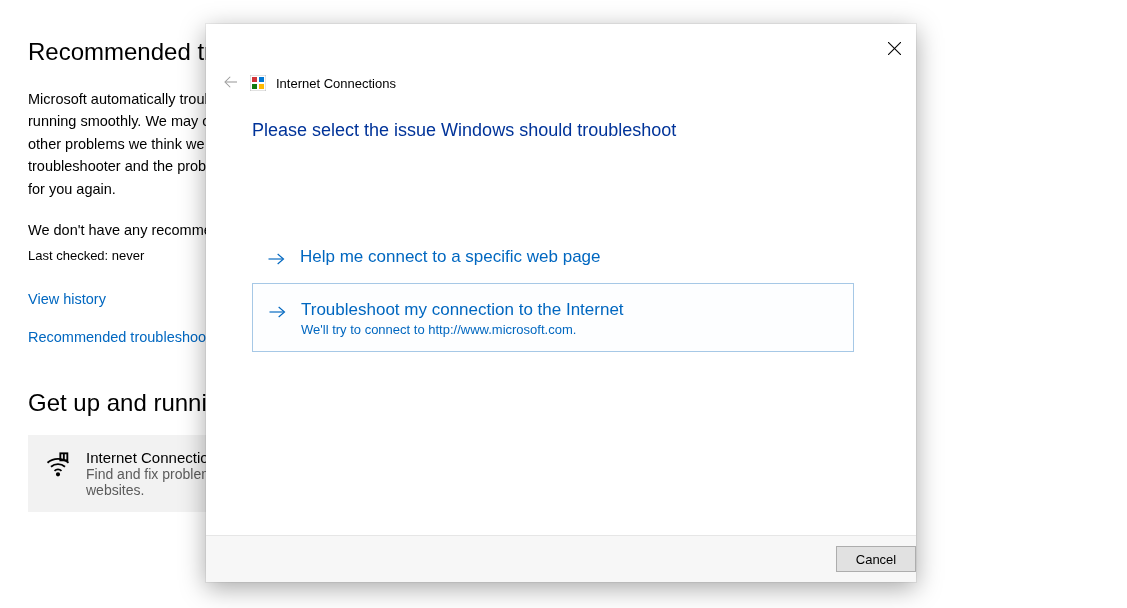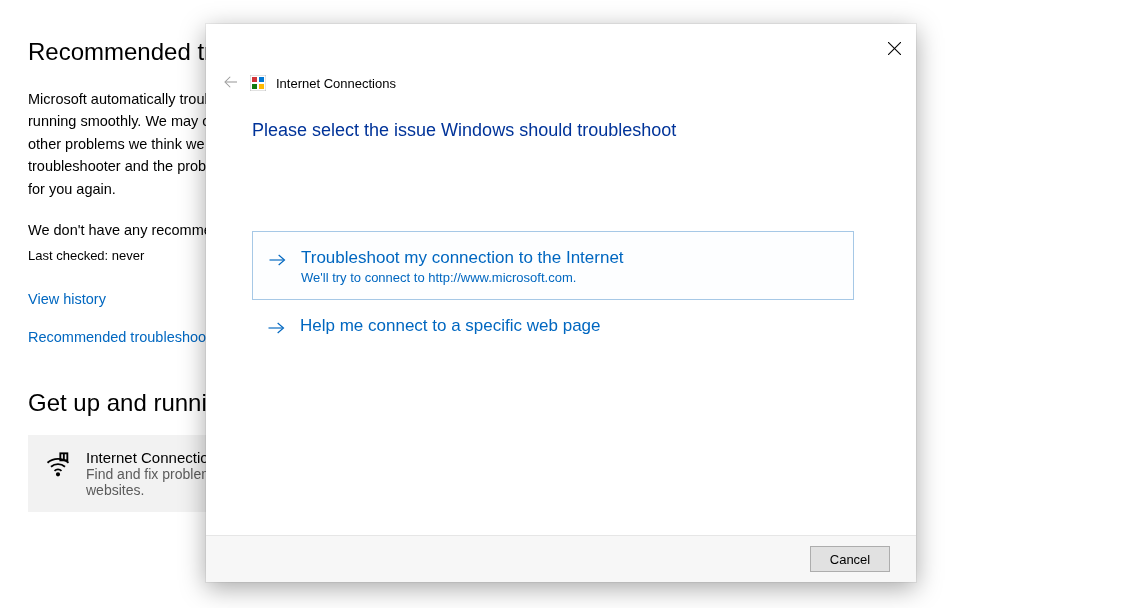--- a/index.html
+++ b/index.html
@@ -153,21 +153,21 @@
       font-size: 17px;
     }
     .option-sub {
       color: #0067c0;
       font-size: 13px;
       margin-top: 2px;
     }
     .dialog-footer {
       border-top: 1px solid #e6e6e6;
       background: #f7f7f7;
-      padding: 10px 26px;
+      padding: 10px 0;
       display: flex;
       justify-content: flex-end;
     }
     .btn-cancel {
       min-width: 80px;
       height: 26px;
       font-size: 13px;
       background: #e1e1e1;
       border: 1px solid #adadad;
       cursor: pointer;
@@ -232,42 +232,42 @@
         <rect x="2" y="9" width="5" height="5" fill="#107c10"></rect>
         <rect x="9" y="9" width="5" height="5" fill="#ffb900"></rect>
       </svg>
     </div>
     <div class="dialog-title">Internet Connections</div>
   </div>
 
   <div class="dialog-body">
     <div class="dialog-question">Please select the issue Windows should troubleshoot</div>
 
+    <div class="option">
+      <div class="option-arrow">
+        <svg viewBox="0 0 24 24" fill="none" stroke-width="1.4">
+          <line x1="3" y1="12" x2="20" y2="12"></line>
+          <polyline points="14,6 21,12 14,18"></polyline>
+        </svg>
+      </div>
+      <div>
+        <div class="option-title">Help me connect to a specific web page</div>
+      </div>
+    </div>
+
     <div class="option selected">
       <div class="option-arrow">
         <svg viewBox="0 0 24 24" fill="none" stroke-width="1.4">
           <line x1="3" y1="12" x2="20" y2="12"></line>
           <polyline points="14,6 21,12 14,18"></polyline>
         </svg>
       </div>
       <div>
         <div class="option-title">Troubleshoot my connection to the Internet</div>
         <div class="option-sub">We'll try to connect to http://www.microsoft.com.</div>
       </div>
     </div>
-
-    <div class="option">
-      <div class="option-arrow">
-        <svg viewBox="0 0 24 24" fill="none" stroke-width="1.4">
-          <line x1="3" y1="12" x2="20" y2="12"></line>
-          <polyline points="14,6 21,12 14,18"></polyline>
-        </svg>
-      </div>
-      <div>
-        <div class="option-title">Help me connect to a specific web page</div>
-      </div>
-    </div>
   </div>
 
   <div class="dialog-footer">
     <button class="btn-cancel">Cancel</button>
   </div>
 </div>
 
 </body></html>

